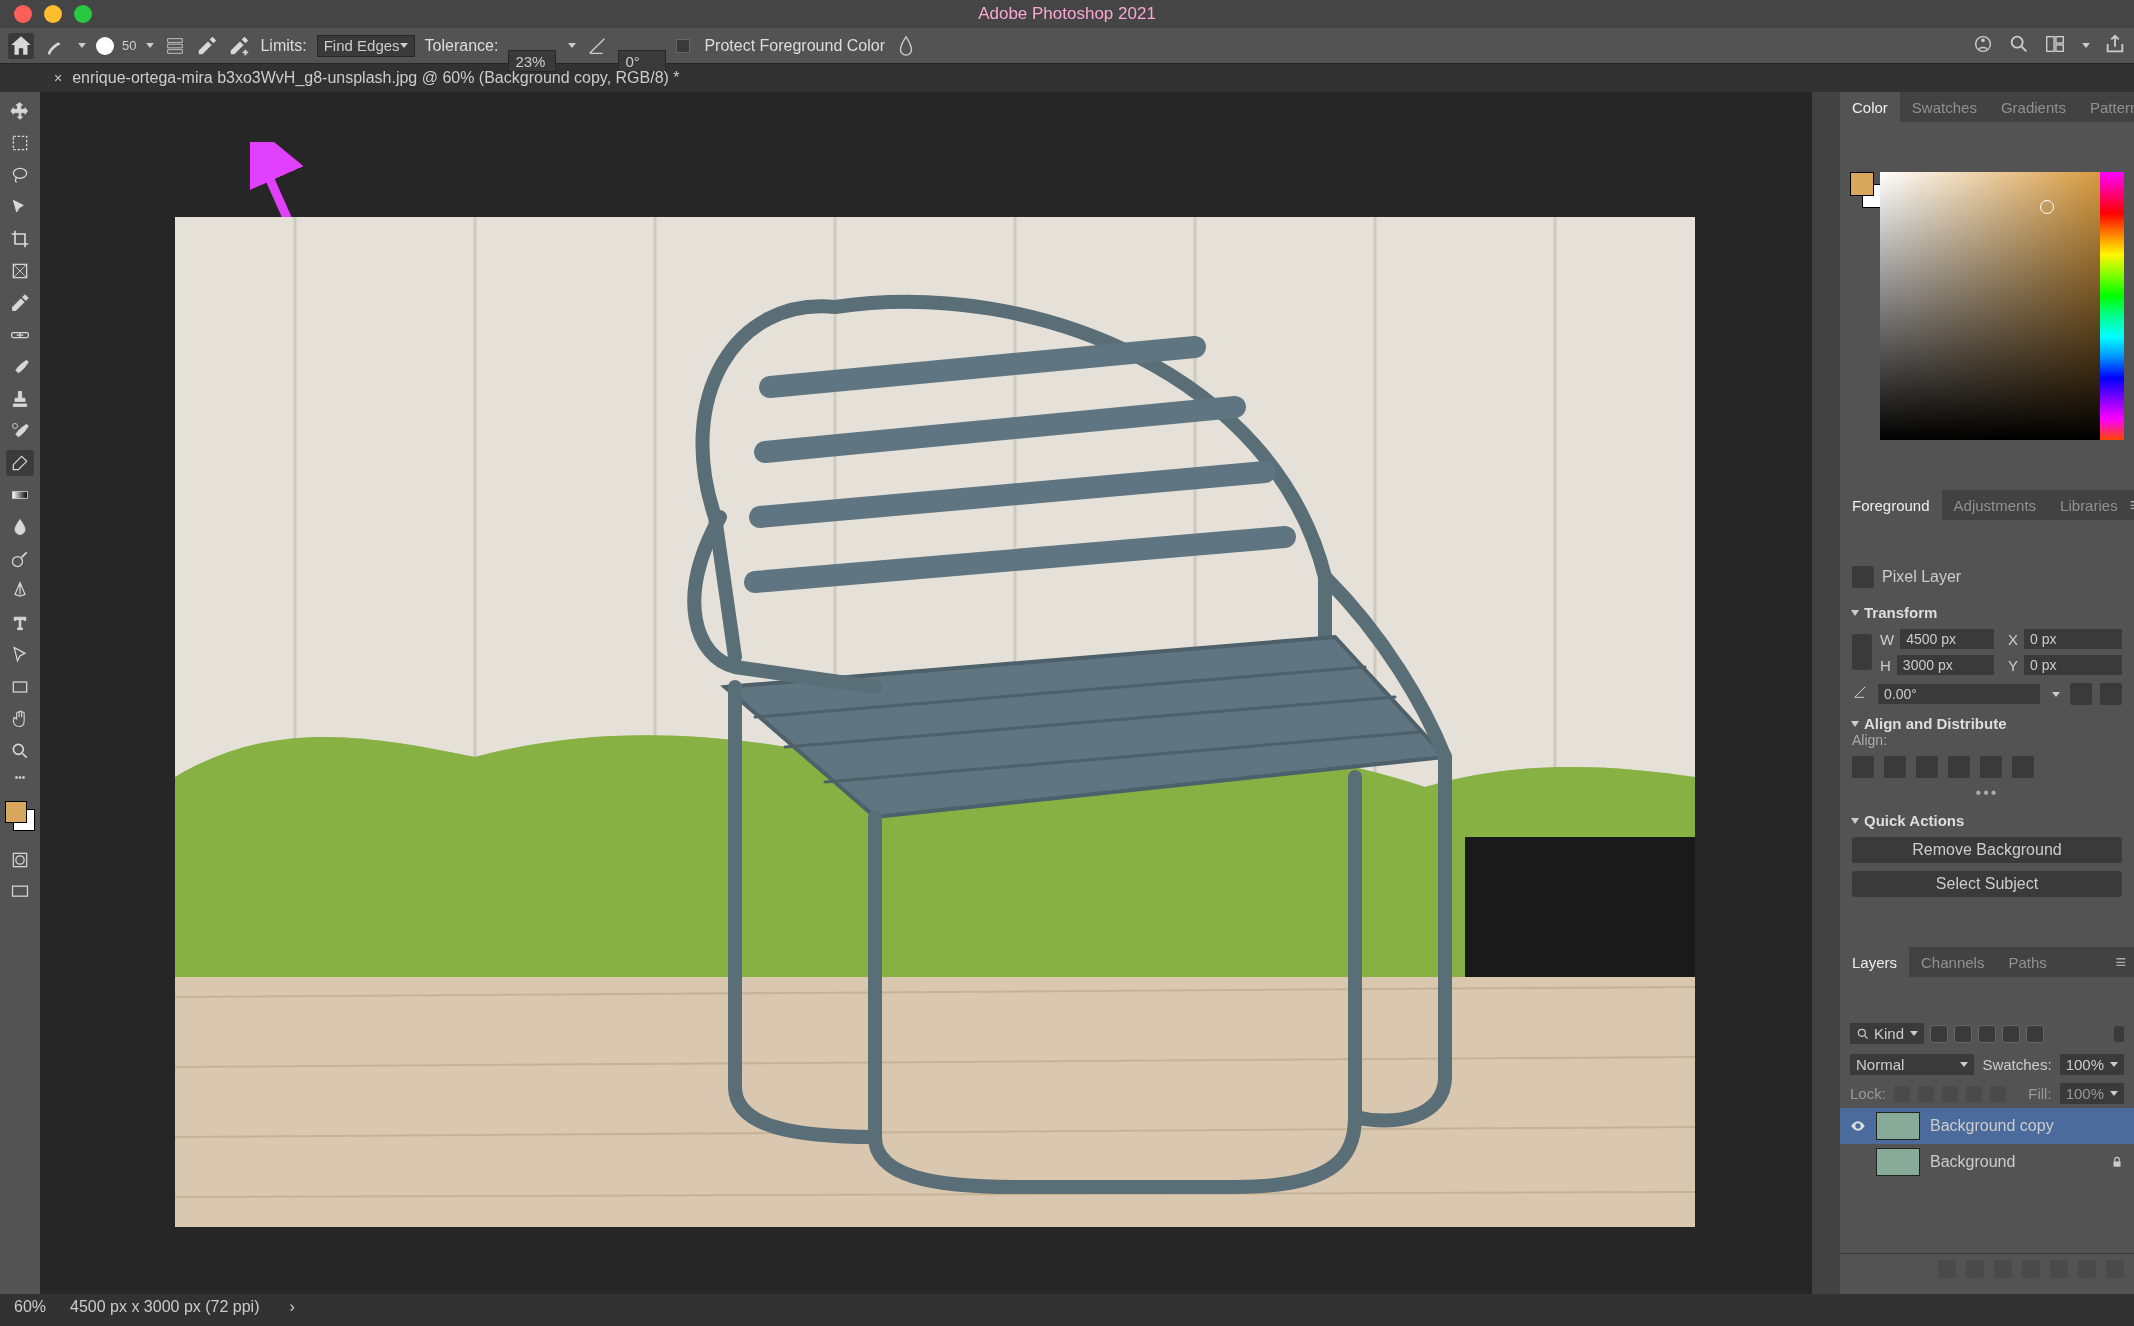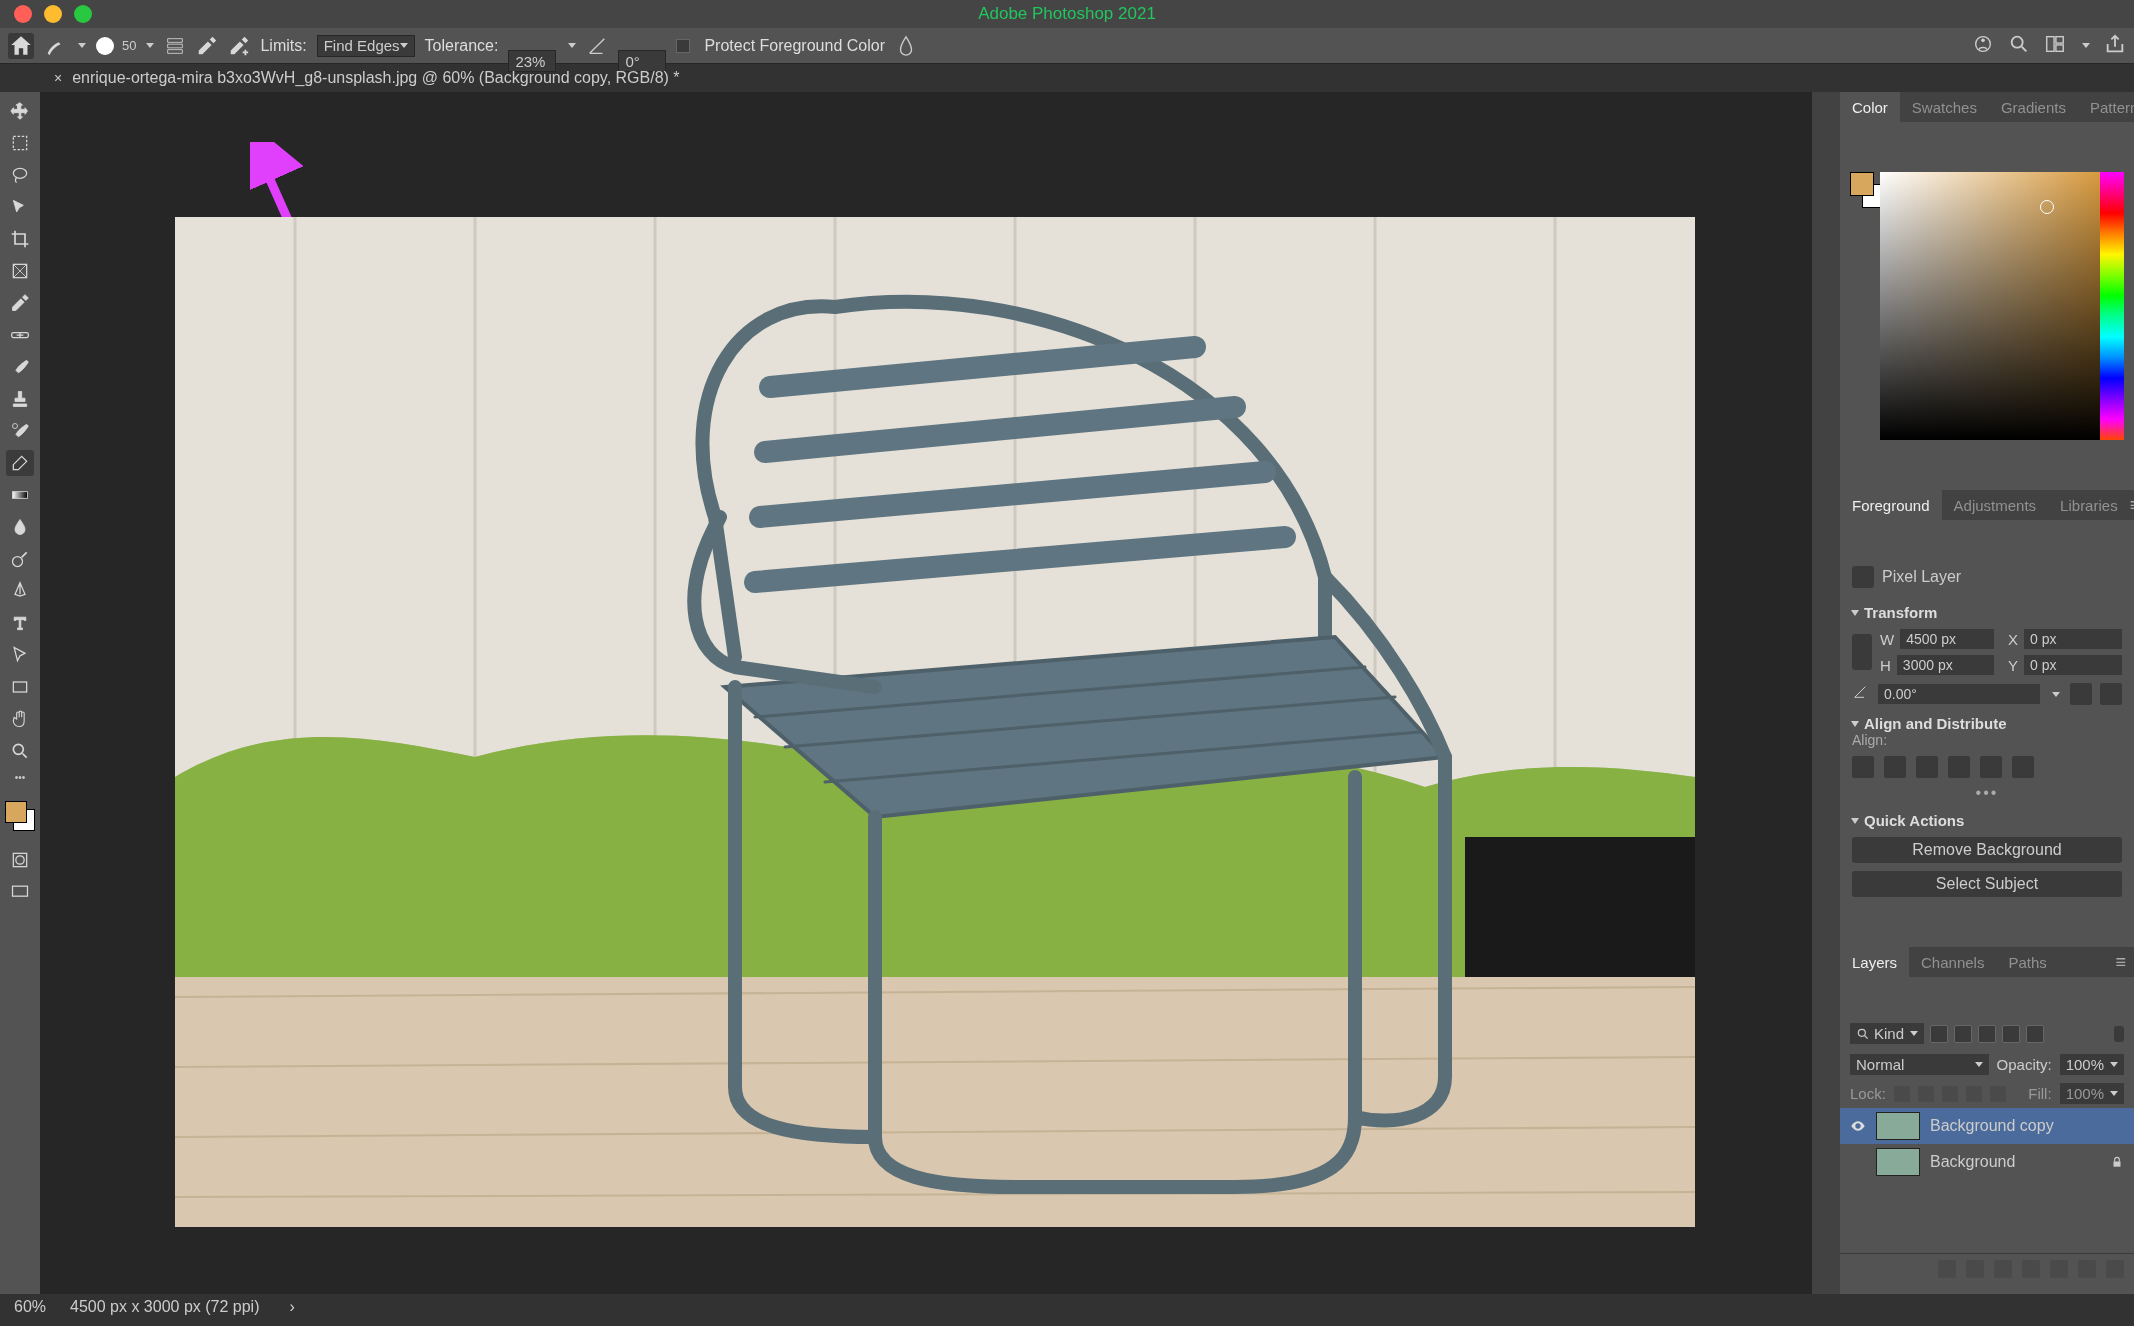--- a/index.html
+++ b/index.html
@@ -5,21 +5,21 @@
 *{margin:0;padding:0;box-sizing:border-box;font-family:-apple-system,BlinkMacSystemFont,"Segoe UI",sans-serif;user-select:none;}
 body{width:2134px;height:1326px;background:#323232;color:#ccc;font-size:16px;overflow:hidden;position:relative;}
 
 
 .titlebar{height:28px;background:#454545;display:flex;align-items:center;position:relative;}
 .traffic{display:flex;gap:12px;padding-left:14px;}
 .traffic span{width:18px;height:18px;border-radius:50%;}
 .tr{background:#ff5f57;}
 .ty{background:#febc2e;}
 .tg{background:#28c840;}
-.titlebar-title{position:absolute;left:50%;transform:translateX(-50%);font-size:17px;color:#22c55e;}
+.titlebar-title{position:absolute;left:50%;transform:translateX(-50%);font-size:17px;color:#f9a8d4;}
 
 
 .optbar{height:36px;background:#535353;display:flex;align-items:center;padding:0 8px;gap:10px;font-size:16px;border-bottom:1px solid #272727;}
 .home-btn{width:26px;height:26px;background:#3a3a3a;border-radius:3px;display:flex;align-items:center;justify-content:center;}
 .tool-ic{width:22px;height:22px;display:flex;align-items:center;justify-content:center;}
 .brush-chip{display:flex;align-items:center;gap:8px;}
 .brush-circle{width:18px;height:18px;background:#fff;border-radius:50%;}
 .brush-size{font-size:13px;color:#ccc;}
 .chev{width:0;height:0;border-left:4px solid transparent;border-right:4px solid transparent;border-top:5px solid #ccc;display:inline-block;margin-left:2px;}
 .opt-label{font-size:16px;color:#ddd;}
@@ -524,21 +524,21 @@
         <div class="f-ic"></div>
         <div class="f-ic"></div>
         <div class="f-ic"></div>
         <div style="margin-left:auto;width:10px;height:16px;background:#3a3a3a;border-radius:3px"></div>
       </div>
       <div class="blend-row">
         <div class="lsel" style="flex:1">
             <span>Normal</span>
             <span class="chev" style="margin-left:auto"></span>
           </div>
-        <span>Opacity:</span>
+        <span>Swatches:</span>
         <div class="lsel">
             <span>100%</span>
             <span class="chev"></span>
           </div>
       </div>
       <div class="lock-row">
         <span>Lock:</span>
         <div class="lock-ic"></div>
         <div class="lock-ic"></div>
         <div class="lock-ic"></div>

